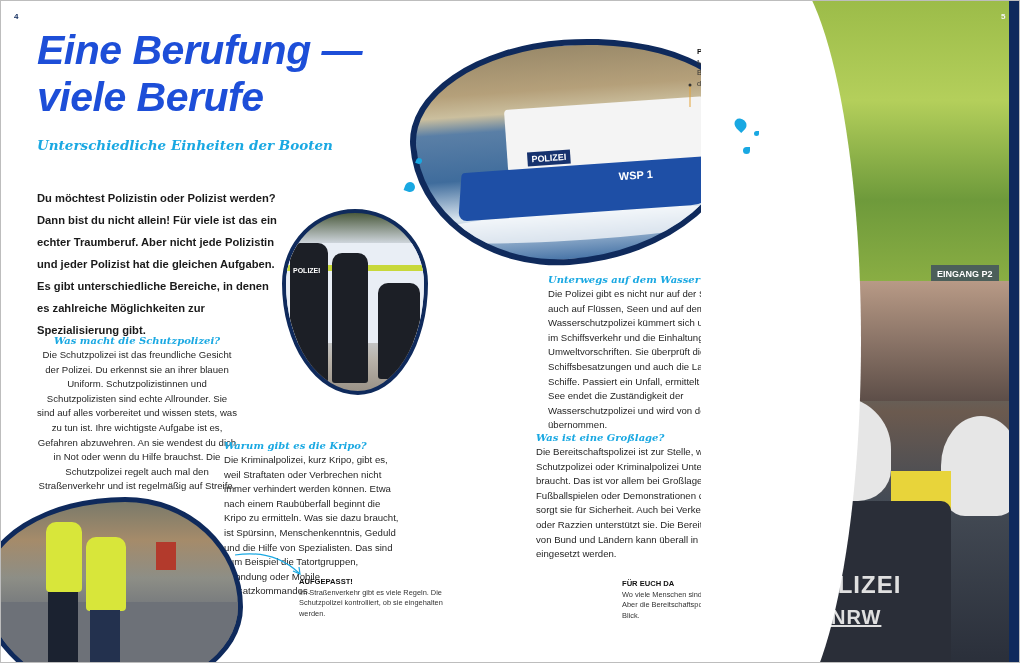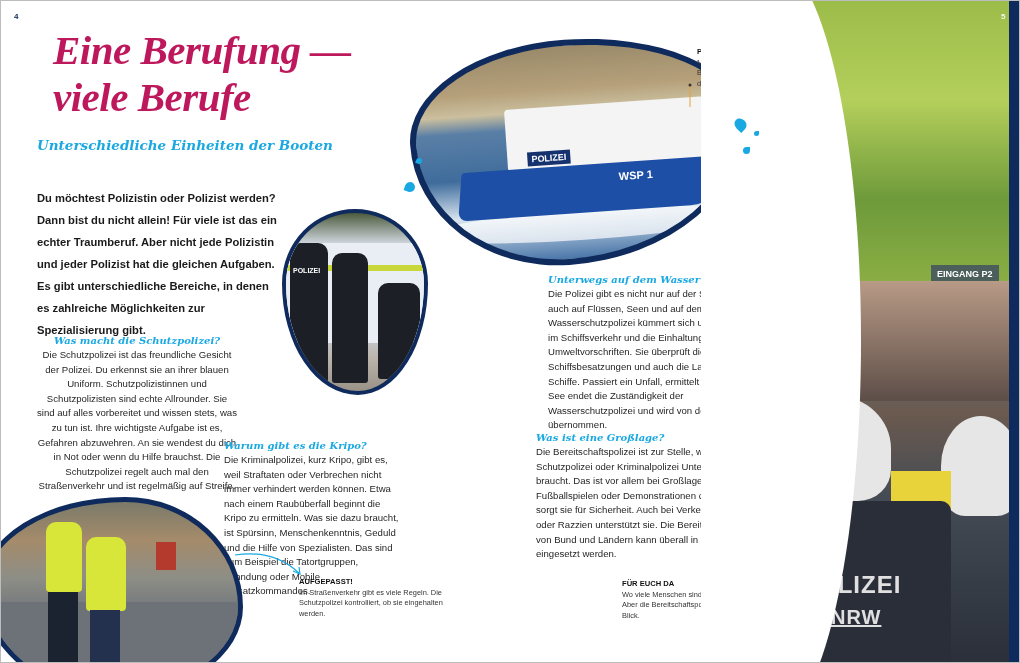--- a/index.html
+++ b/index.html
@@ -5,21 +5,21 @@
   * { box-sizing: border-box; margin: 0; padding: 0; }
   html, body { width: 1020px; height: 663px; overflow: hidden; background: #ffffff; }
   body { position: relative; font-family: "Liberation Sans", "DejaVu Sans", sans-serif; color: #222; }
 
   .page { position: absolute; left: 0; top: 0; width: 1020px; height: 663px; background: #fff; border: 1px solid #bdbdbd; overflow: hidden; }
 
   .page-num { position: absolute; font-weight: bold; font-size: 8px; color: #0f2a5c; }
   .page-num.left { left: 13px; top: 11px; }
   .page-num.right { left: 1000px; top: 11px; color: #f3f3f3; z-index: 5; }
 
-  .headline { position: absolute; left: 36px; top: 26px; font-family: Liberation Serif, serif; font-style: italic; font-weight: bold; color: #be185d; font-size: 41px; line-height: 47px; letter-spacing: -0.5px; margin-left: 16px; }
+  .headline { position: absolute; left: 36px; top: 26px; font-family: Liberation Sans, sans-serif; font-style: italic; font-weight: bold; color: #1d4ed8; font-size: 41px; line-height: 47px; letter-spacing: -0.5px; }
   .subline { position: absolute; left: 36px; top: 136px; font-family: "DejaVu Serif", serif; font-style: italic; font-weight: bold; color: #19a8e2; font-size: 13.5px; }
 
   .intro { position: absolute; left: 36px; top: 186px; width: 240px; font-weight: bold; font-size: 11.2px; line-height: 22px; color: #1a1a1a; }
 
   .section-title { font-family: "DejaVu Serif", serif; font-style: italic; font-weight: bold; color: #19a8e2; font-size: 10px; line-height: 14px; }
   .section-body { font-size: 9.6px; line-height: 14.6px; color: #262626; }
   .section { position: absolute; }
   .sec-schutz { left: 36px; top: 333px; width: 200px; text-align: center; }
   .sec-kripo { left: 223px; top: 404px; width: 180px; margin-top: 34px; }
   .sec-wasser { left: 547px; top: 272px; width: 225px; }

